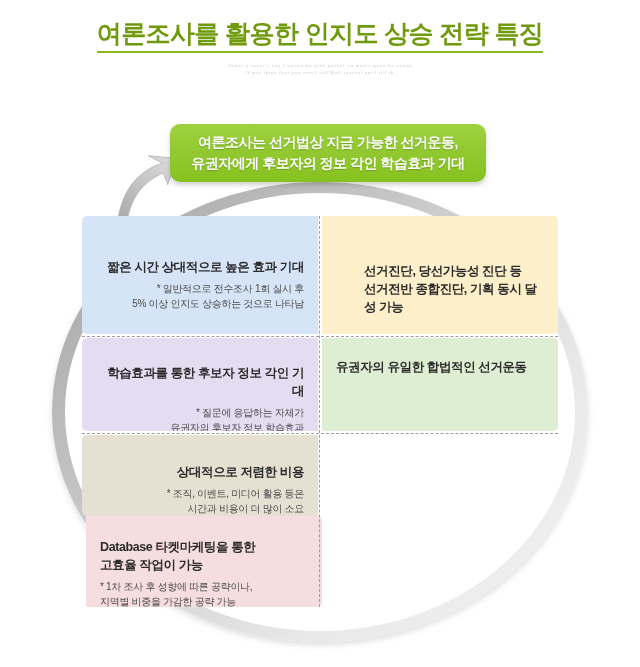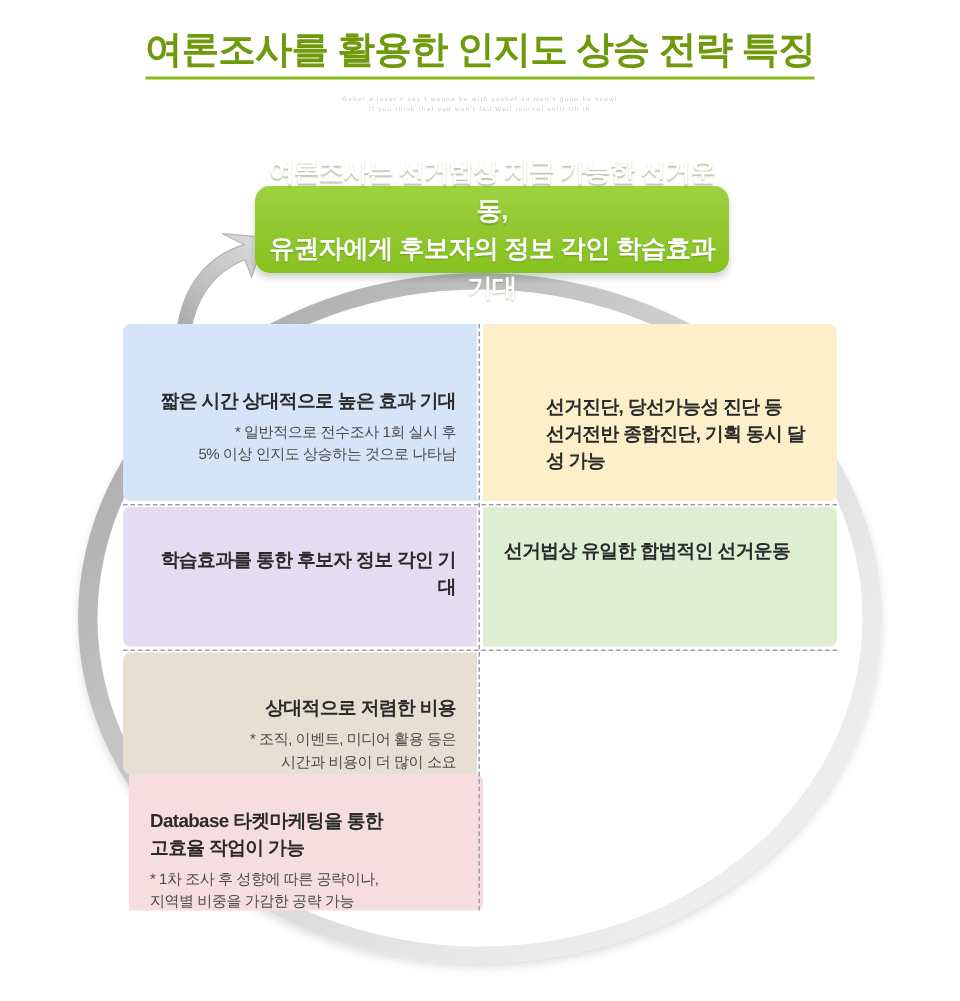--- a/index.html
+++ b/index.html
@@ -164,21 +164,21 @@
     height: 58px;
     box-sizing: border-box;
     border-radius: 10px;
     background: linear-gradient(180deg, #9fd13f 0%, #92c931 45%, #86c21f 100%);
     box-shadow: 0 3px 5px rgba(0,0,0,0.18);
     display: flex;
     align-items: center;
     justify-content: center;
   }
   #green-banner-text {
-    font-size: 17px;
+    font-size: 14px;
     font-weight: bold;
     color: #ffffff;
     text-align: center;
     line-height: 1.5;
     letter-spacing: -0.5px;
     white-space: pre-line;
     text-shadow: 0 1px 1px rgba(60,90,10,0.35);
   }
 </style>
 </head>
@@ -217,23 +217,25 @@
     <div class="cell cell-right align-left" id="cell-2" style="background: rgb(252, 239, 201);">
       <div class="cell-heading">선거진단, 당선가능성 진단 등
 선거전반 종합진단, 기획 동시 달성 가능</div>
       <div class="cell-body"></div>
     </div>
   </div>
 
   <div class="grid-row" id="row-2">
     <div class="cell cell-left align-right" id="cell-3" style="background: rgb(228, 221, 242);">
       <div class="cell-heading">학습효과를 통한 후보자 정보 각인 기대</div>
+      <div class="cell-body">* 질문에 응답하는 자체가
+유권자의 후보자 정보 학습효과</div>
     </div>
     <div class="cell cell-right align-left" id="cell-4" style="background: rgb(221, 238, 210);">
-      <div class="cell-heading">선거법상 유일한 합법적인 선거운동</div>
+      <div class="cell-heading">유권자의 유일한 합법적인 선거운동</div>
       <div class="cell-body"></div>
     </div>
   </div>
 
   <div class="grid-row" id="row-3">
     <div class="cell cell-left align-right" id="cell-5" style="background: rgb(230, 224, 211);">
       <div class="cell-heading">상대적으로 저렴한 비용</div>
       <div class="cell-body">* 조직, 이벤트, 미디어 활용 등은
 시간과 비용이 더 많이 소요</div>
     </div>

